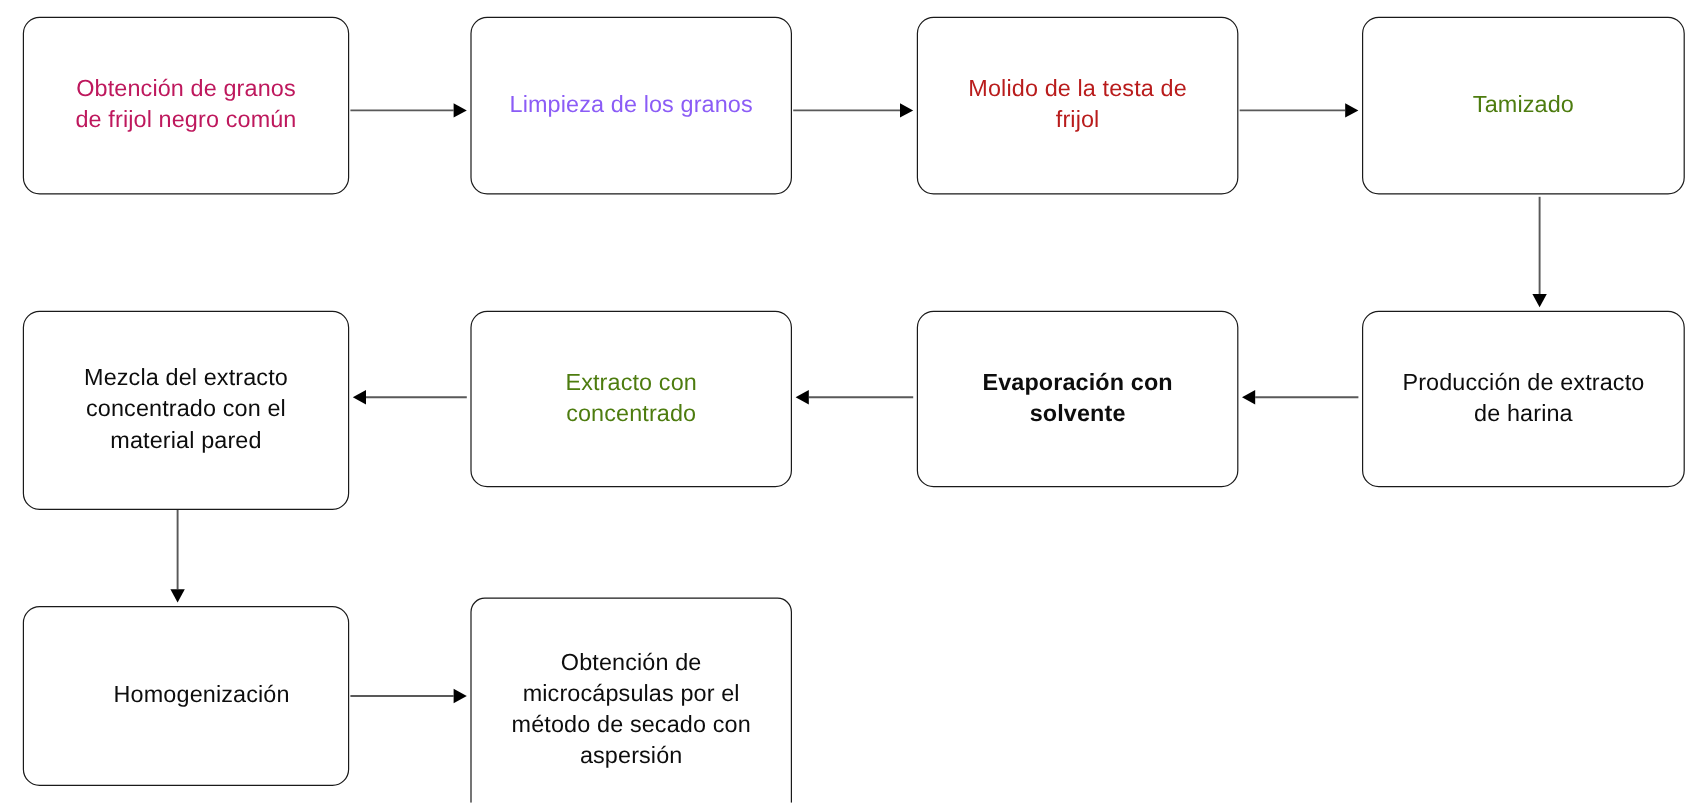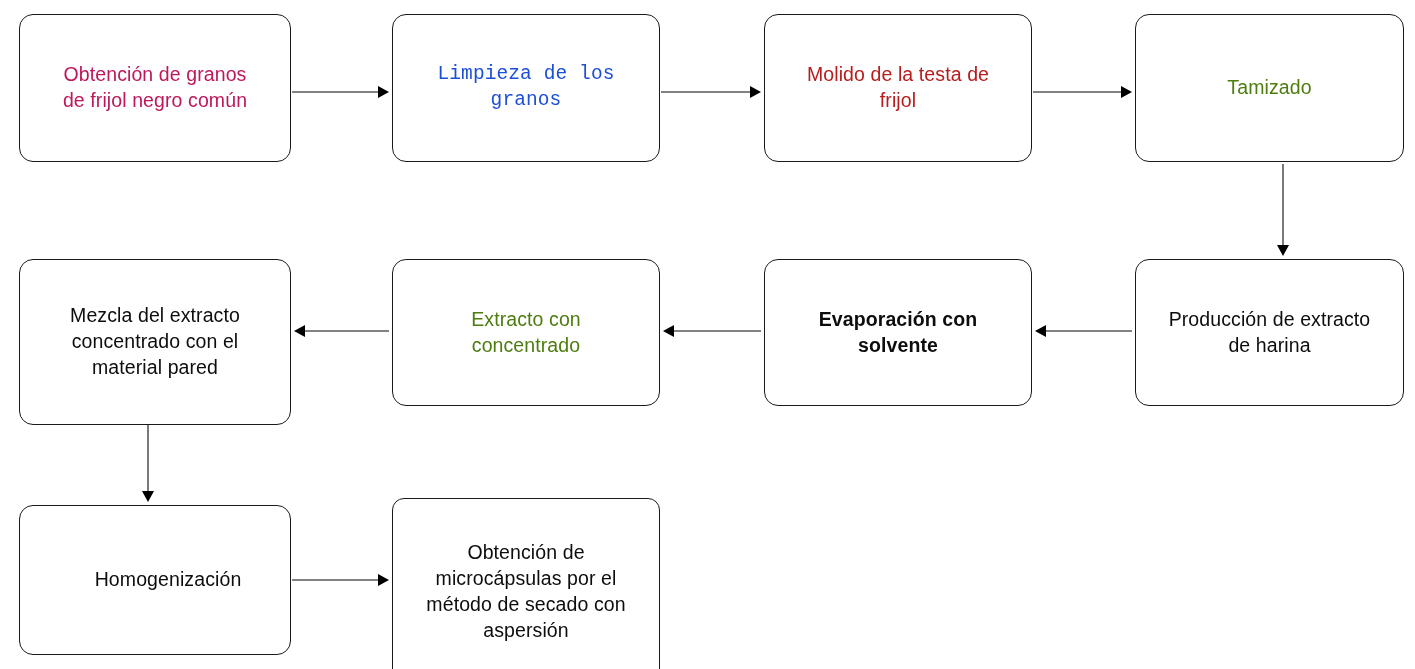--- a/index.html
+++ b/index.html
@@ -85,21 +85,21 @@
         <line x1="292" y1="580" x2="378" y2="580" stroke="#595959" stroke-width="1.6"></line>
         <polygon points="389,580 378,574 378,586" fill="#000000"></polygon>
       </g>
     </svg>
   <div id="node-layer">
       <div class="node" style="left: 19px; top: 14px; width: 272px; height: 148px; border-color: rgb(26, 26, 26);">
         <div class="node-label" style="color: #be185d; text-align: center;">Obtención de granos
 de frijol negro común</div>
       </div>
       <div class="node" style="left: 392px; top: 14px; width: 268px; height: 148px; border-color: rgb(26, 26, 26);">
-        <div class="node-label" style="color: #1d4ed8; font-family: Liberation Mono, monospace;">Limpieza de los granos</div>
+        <div class="node-label" style="color: #8b5cf6;">Limpieza de los granos</div>
       </div>
       <div class="node" style="left: 764px; top: 14px; width: 268px; height: 148px; border-color: rgb(26, 26, 26);">
         <div class="node-label" style="color: #b91c1c;">Molido de la testa de
 frijol</div>
       </div>
       <div class="node" style="left: 1135px; top: 14px; width: 269px; height: 148px; border-color: rgb(26, 26, 26);">
         <div class="node-label" style="color: #4d7c0f;">Tamizado</div>
       </div>
       <div class="node" style="left: 19px; top: 259px; width: 272px; height: 166px; border-color: rgb(26, 26, 26);">
         <div class="node-label" style="color: rgb(13, 13, 13);">Mezcla del extracto

